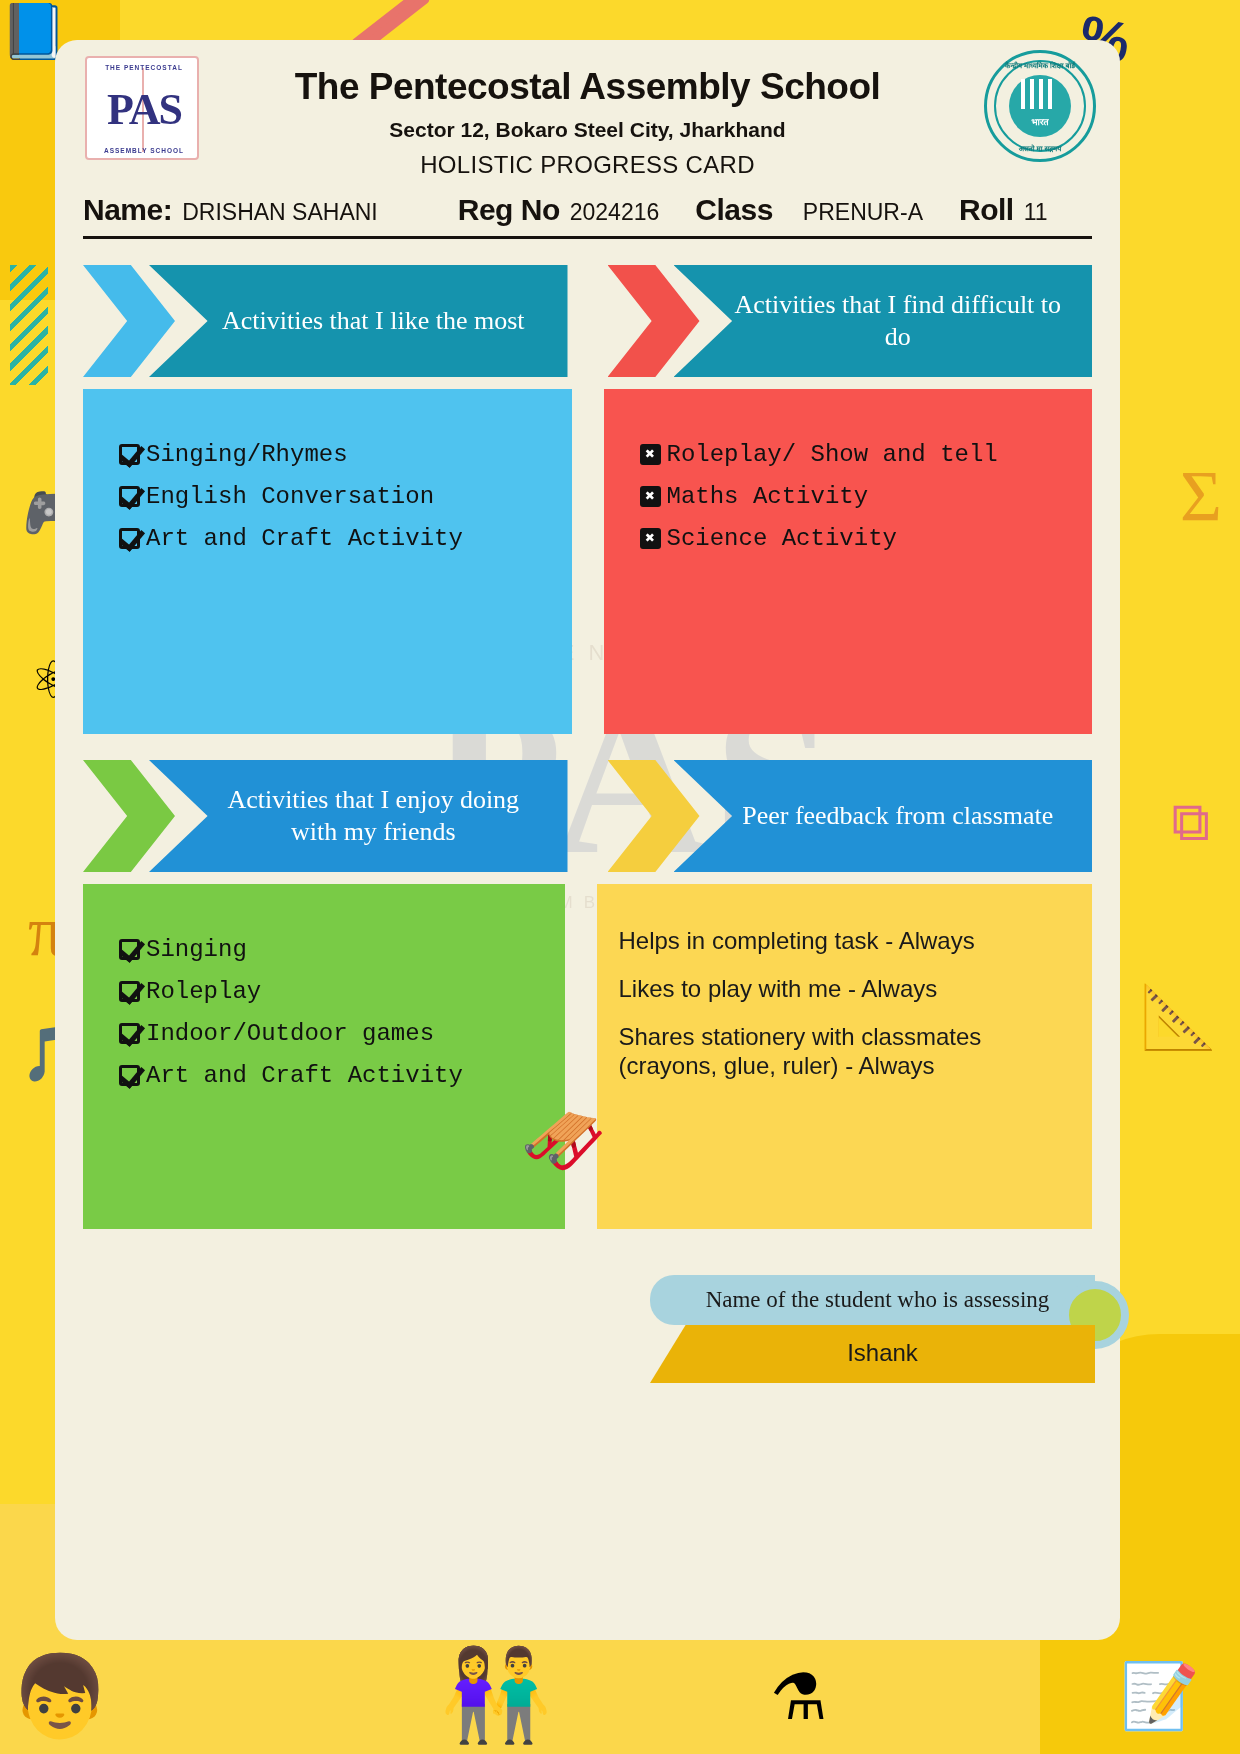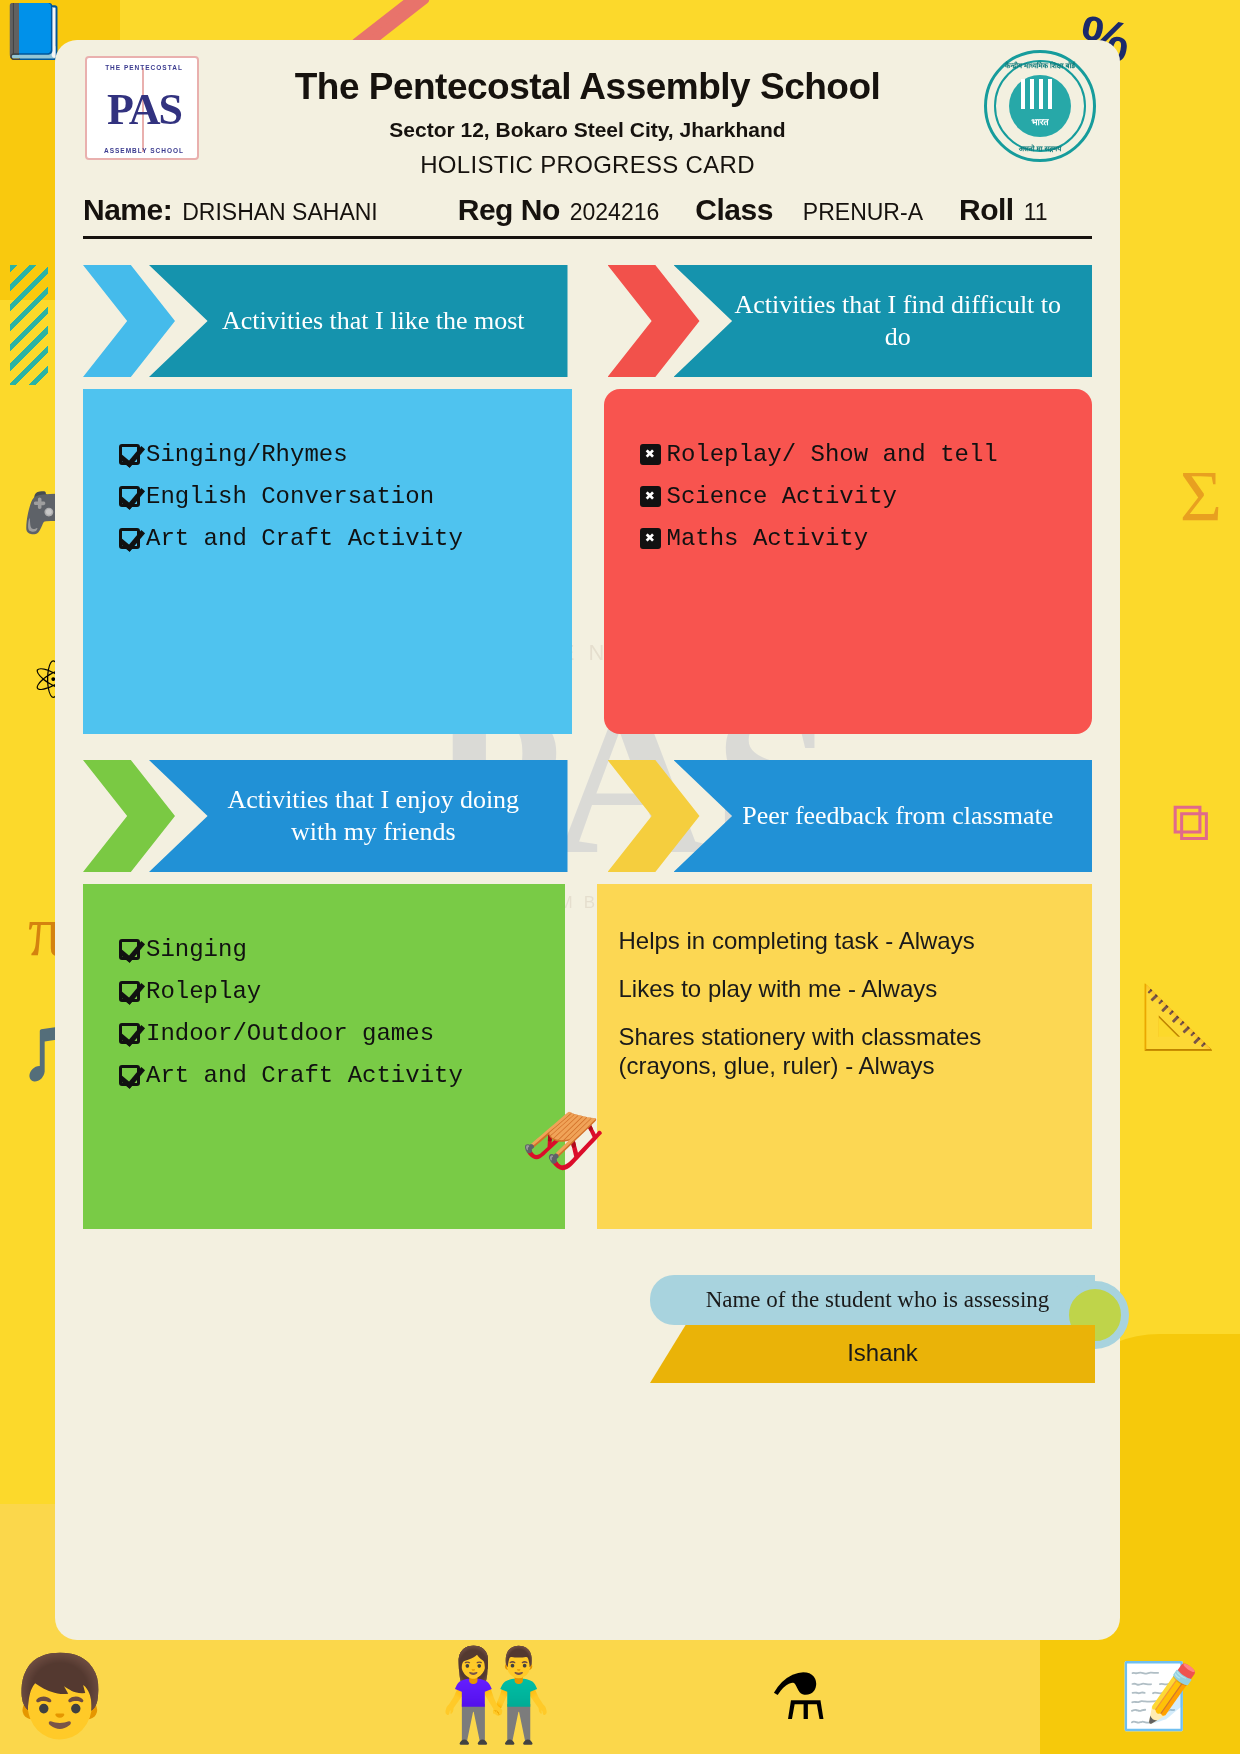--- a/index.html
+++ b/index.html
@@ -226,21 +226,21 @@
     margin: 12px 28px 0 28px;
     gap: 32px;
   }
   .box {
     flex: 1;
     position: relative;
     padding: 52px 0 0 36px;
     min-height: 345px;
   }
   .box-blue   { background: #4FC3EF; }
-  .box-red    { background: #F8544F; border-radius: 16px; }
+  .box-red    { background: #F8544F; }
   .box-green  { background: #79CB46; }
   .box-yellow { background: #FCD753; }
 
   .chk-item {
     display: flex;
     align-items: center;
     font-size: 24px;
     color: #111;
     margin-bottom: 15px;
     font-family: Liberation Mono, monospace;
@@ -482,25 +482,25 @@
       </div>
     </div>
 
     <div class="box box-red">
       <div class="chk-item">
         <span class="chk-box cross"></span>
         <span>Roleplay/ Show and tell</span>
       </div>
       <div class="chk-item">
         <span class="chk-box cross"></span>
+        <span>Maths Activity</span>
+      </div>
+      <div class="chk-item">
+        <span class="chk-box cross"></span>
         <span>Science Activity</span>
-      </div>
-      <div class="chk-item">
-        <span class="chk-box cross"></span>
-        <span>Maths Activity</span>
       </div>
     </div>
   </div>
 
   <div class="banner-row">
     <div class="banner">
       <div class="chev chev-green"></div>
       <div class="banner-body blue2">
         <span>Activities that I enjoy doing with my friends</span>
       </div>

